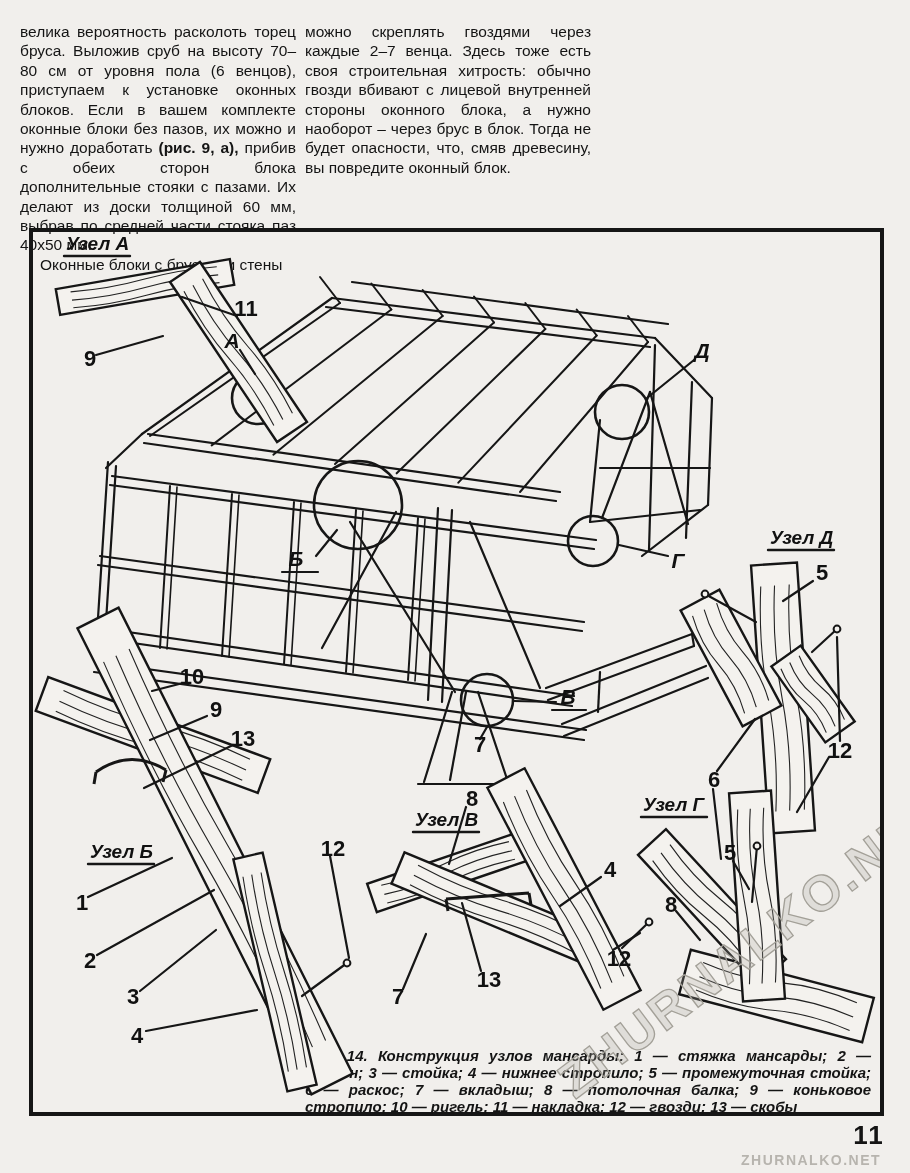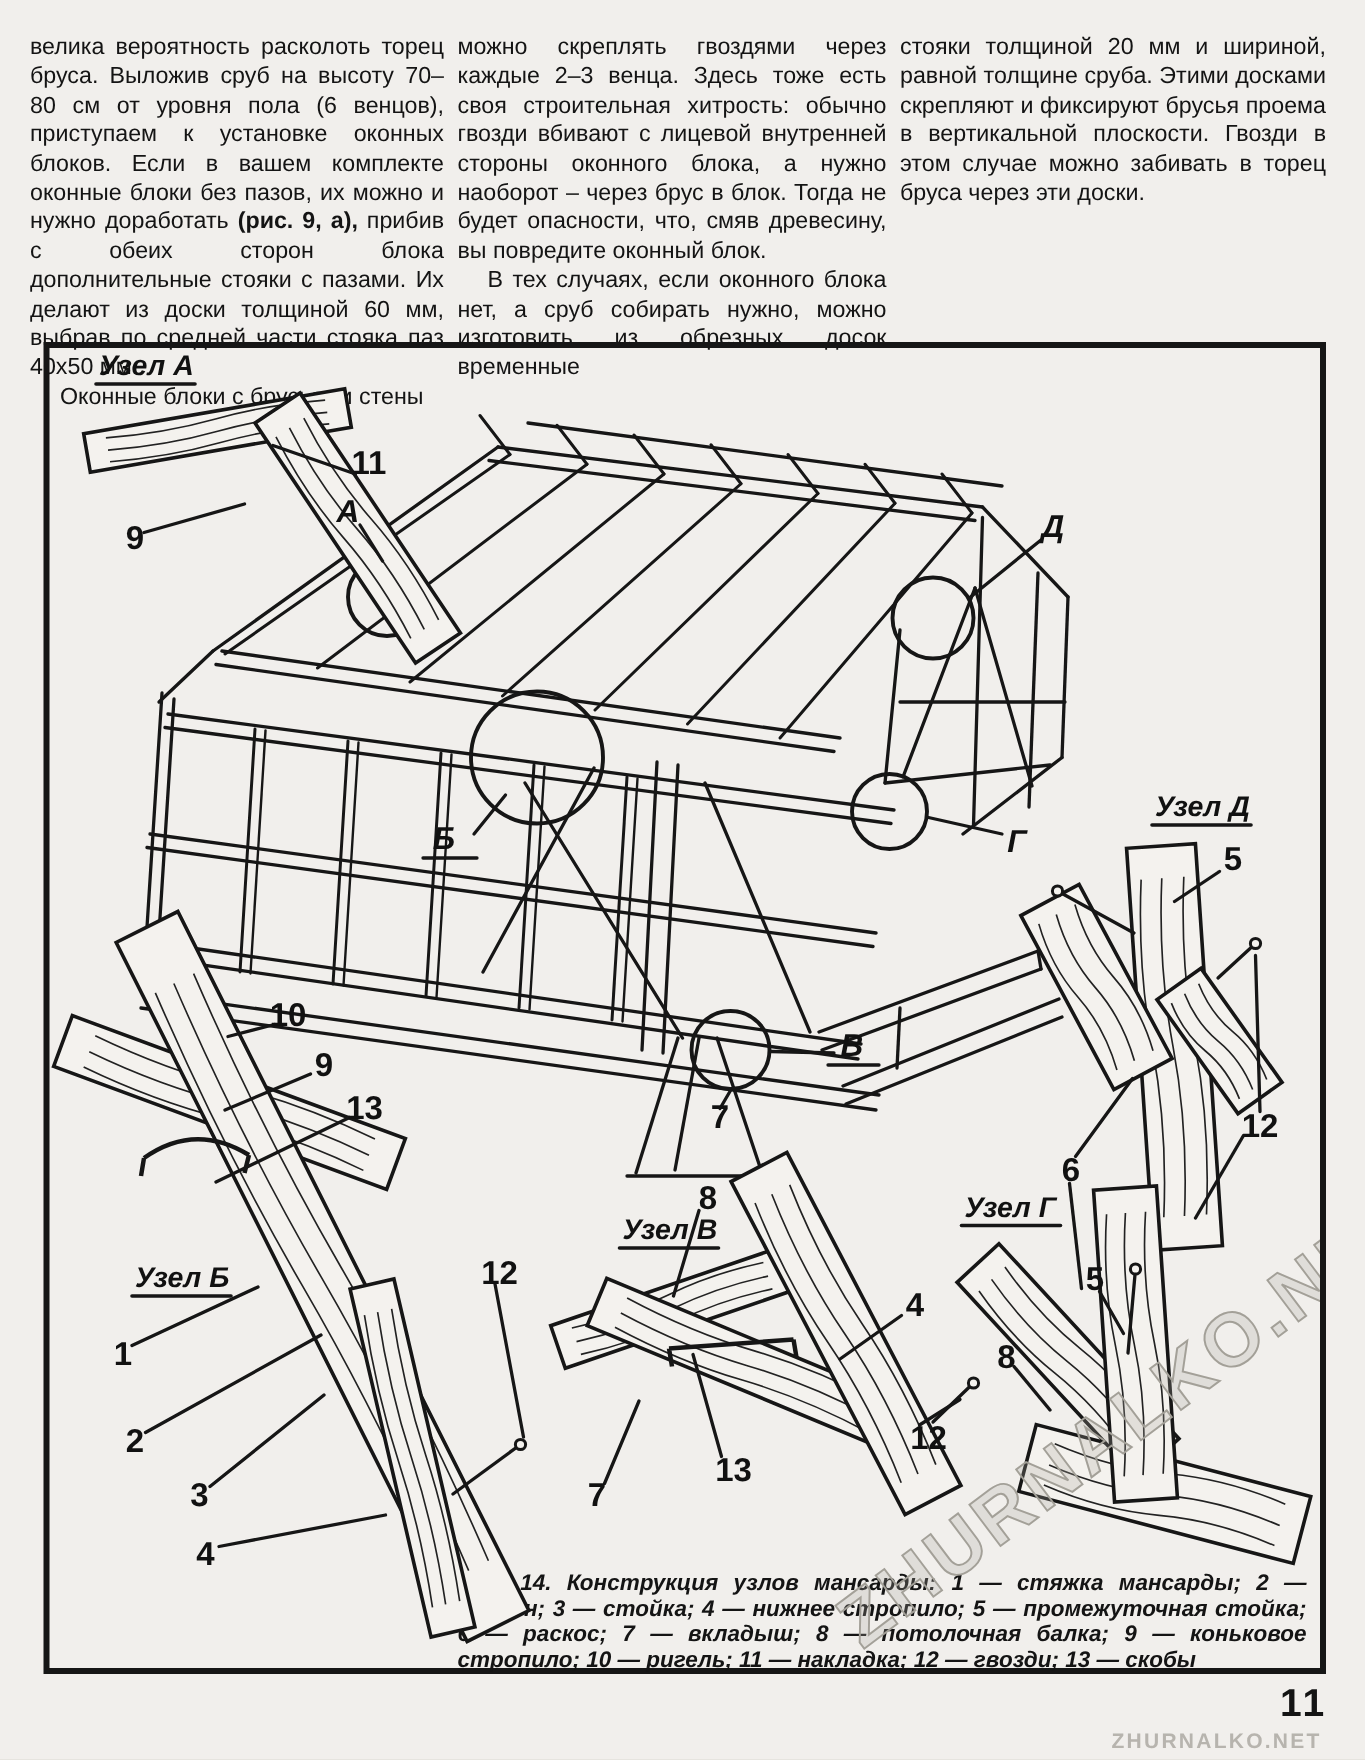--- a/index.html
+++ b/index.html
@@ -34,25 +34,23 @@
 <body>
 
 <div class="page">
 
   <div class="columns">
       <div class="col" style="width: 276px;">
         <p><span>велика вероятность расколоть торец бруса. Выложив сруб на высоту 70–80 см от уровня пола (6 венцов), приступаем к установке оконных блоков. Если в вашем комплекте оконные блоки без пазов, их можно и нужно доработать </span><span class="b">(рис. 9, а),</span><span> прибив с обеих сторон блока дополнительные стояки с пазами. Их делают из доски толщиной 60 мм, выбрав по средней части стояка паз 40х50 мм.</span></p>
         <p class="indent"><span>Оконные блоки с брусьями стены</span></p>
       </div>
       <div class="col" style="width: 286px;">
-        <p><span>можно скреплять гвоздями через каждые 2–3 венца. Здесь тоже есть своя строительная хитрость: обычно гвозди вбивают с лицевой внутренней стороны оконного блока, а нужно наоборот – через брус в блок. Тогда не будет опасности, что, смяв древесину, вы повредите оконный блок.</span></p>
-        <p class="indent"><span>В тех случаях, если оконного блока нет, а сруб собирать нужно, можно изготовить из обрезных досок временные</span></p>
+        <p><span>можно скреплять гвоздями через каждые 2–7 венца. Здесь тоже есть своя строительная хитрость: обычно гвозди вбивают с лицевой внутренней стороны оконного блока, а нужно наоборот – через брус в блок. Тогда не будет опасности, что, смяв древесину, вы повредите оконный блок.</span></p>
       </div>
       <div class="col" style="width: 284px;">
-        <p><span>стояки толщиной 20 мм и шириной, равной толщине сруба. Этими досками скрепляют и фиксируют брусья проема в вертикальной плоскости. Гвозди в этом случае можно забивать в торец бруса через эти доски.</span></p>
       </div>
     </div>
 
   <div class="frame">
     <svg width="847" height="880" viewBox="33 232 847 880" xmlns="http://www.w3.org/2000/svg">
         <line x1="332" y1="298" x2="655" y2="338" stroke="#161616" stroke-width="2.2" stroke-linecap="round"></line>
         <line x1="326" y1="307" x2="650" y2="347" stroke="#161616" stroke-width="2.2" stroke-linecap="round"></line>
         <line x1="352" y1="282" x2="668" y2="324" stroke="#161616" stroke-width="2.2" stroke-linecap="round"></line>
         <line x1="148" y1="434" x2="560" y2="492" stroke="#161616" stroke-width="2.2" stroke-linecap="round"></line>
         <line x1="144" y1="443" x2="556" y2="501" stroke="#161616" stroke-width="2.2" stroke-linecap="round"></line>

